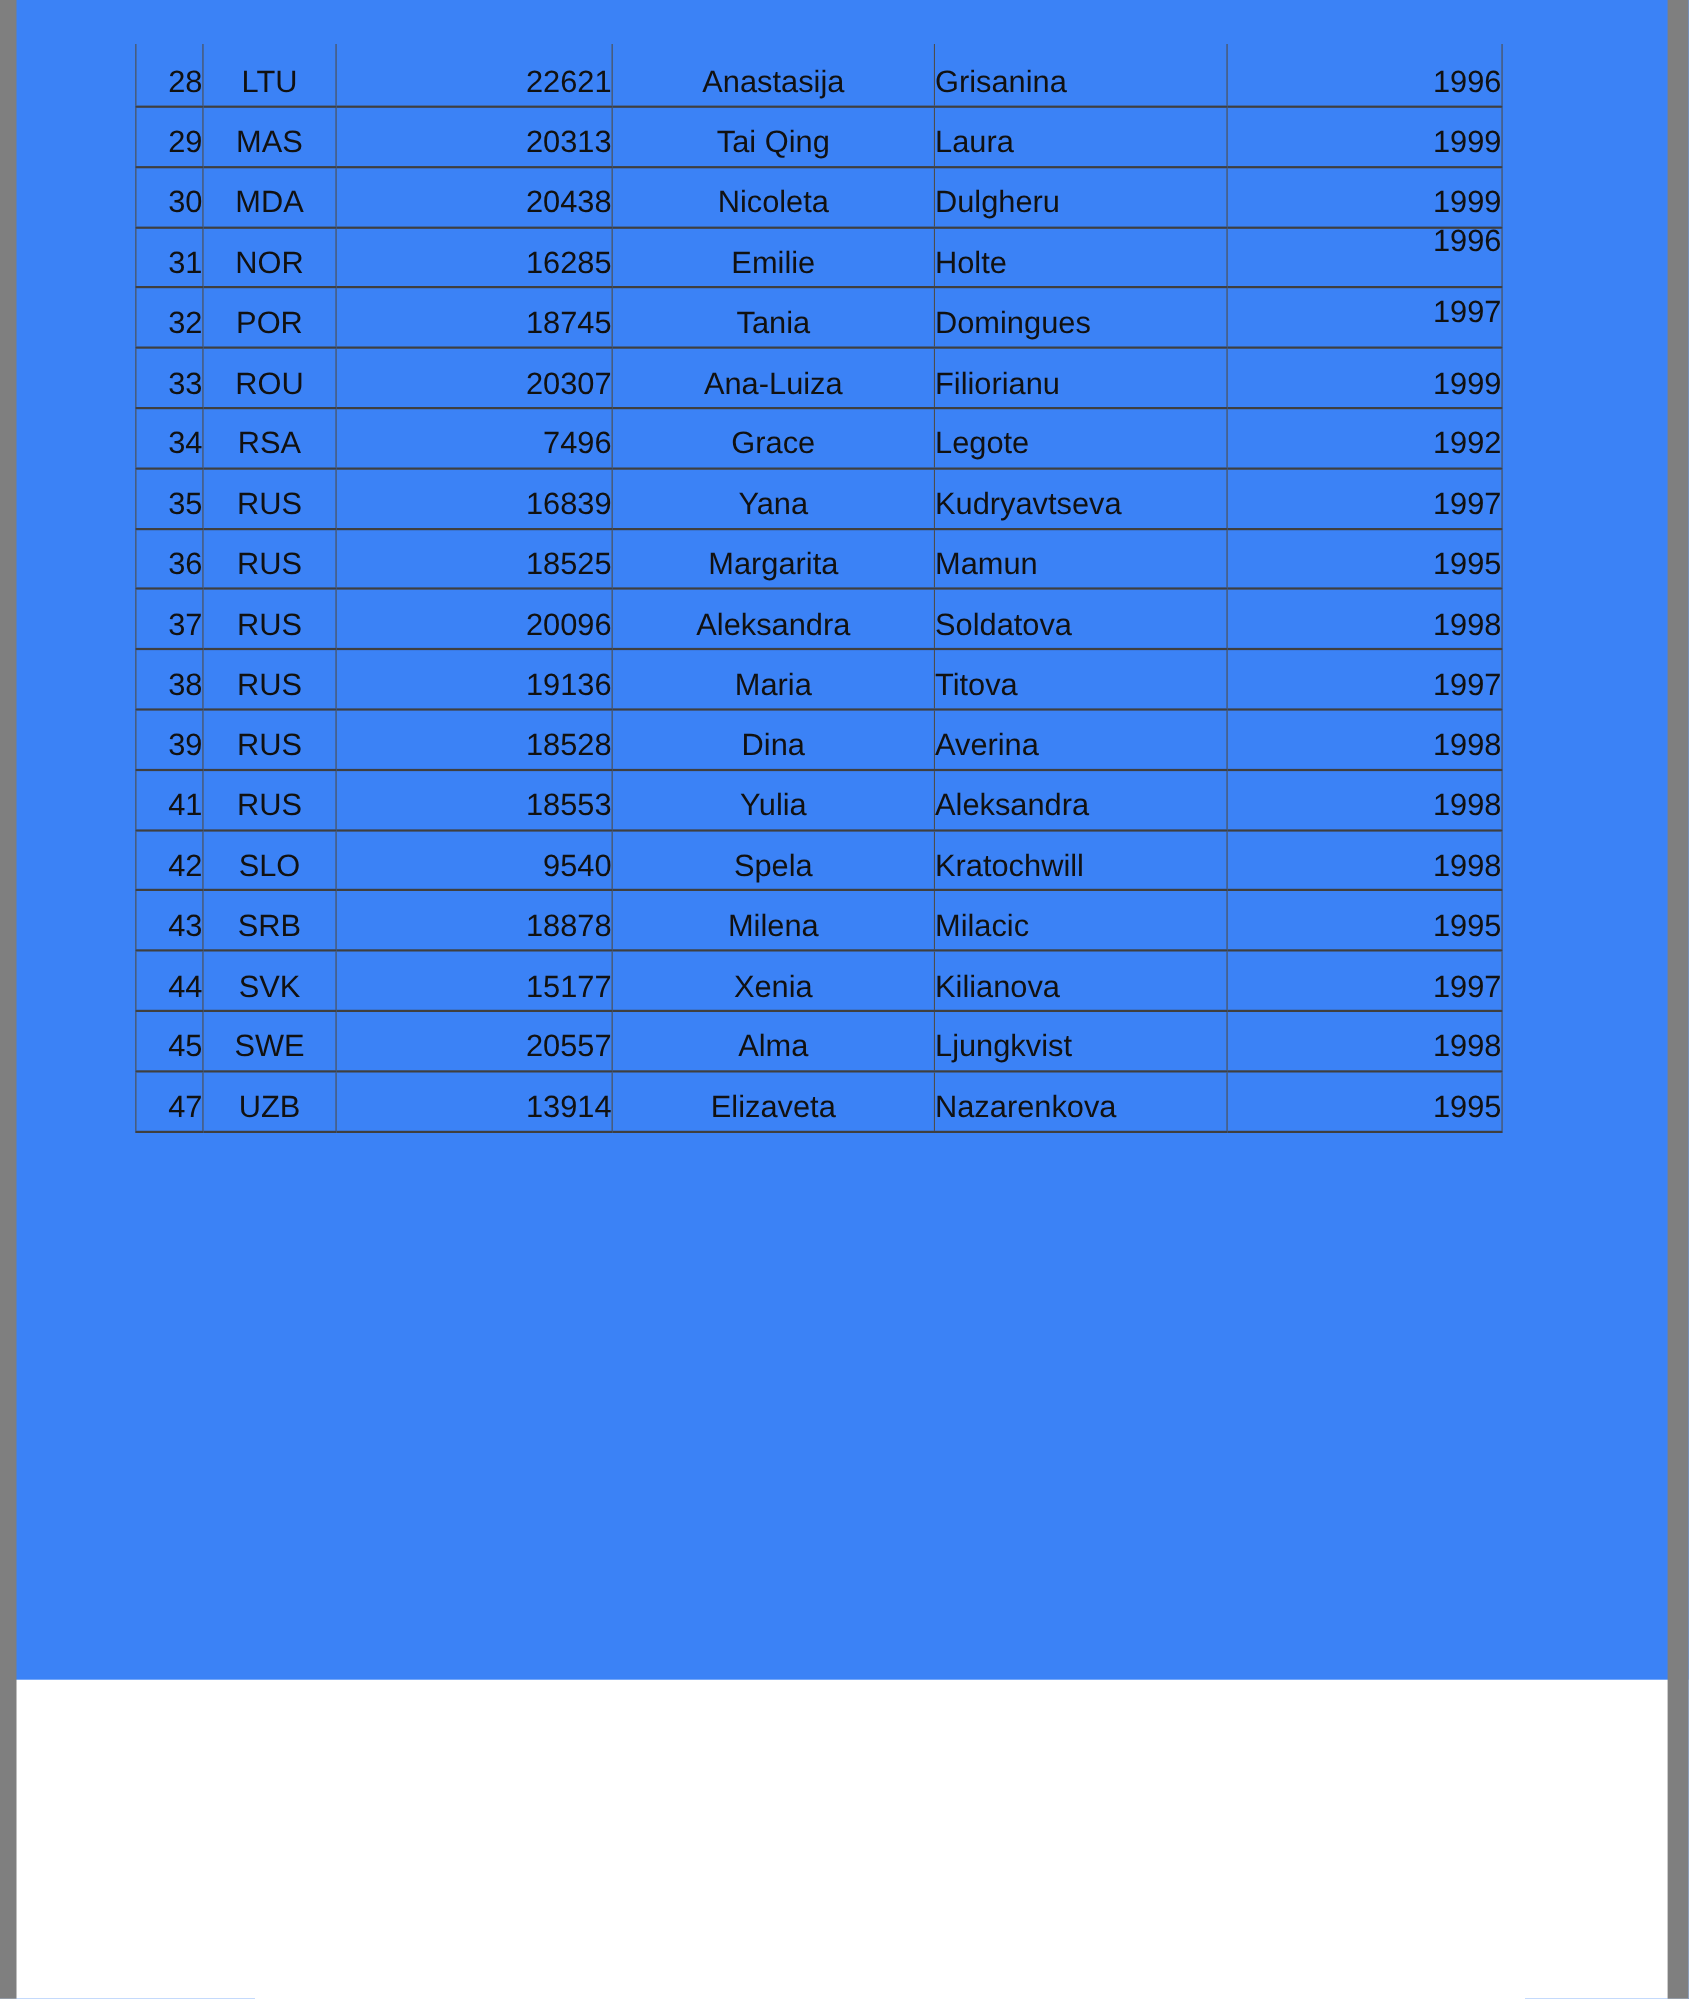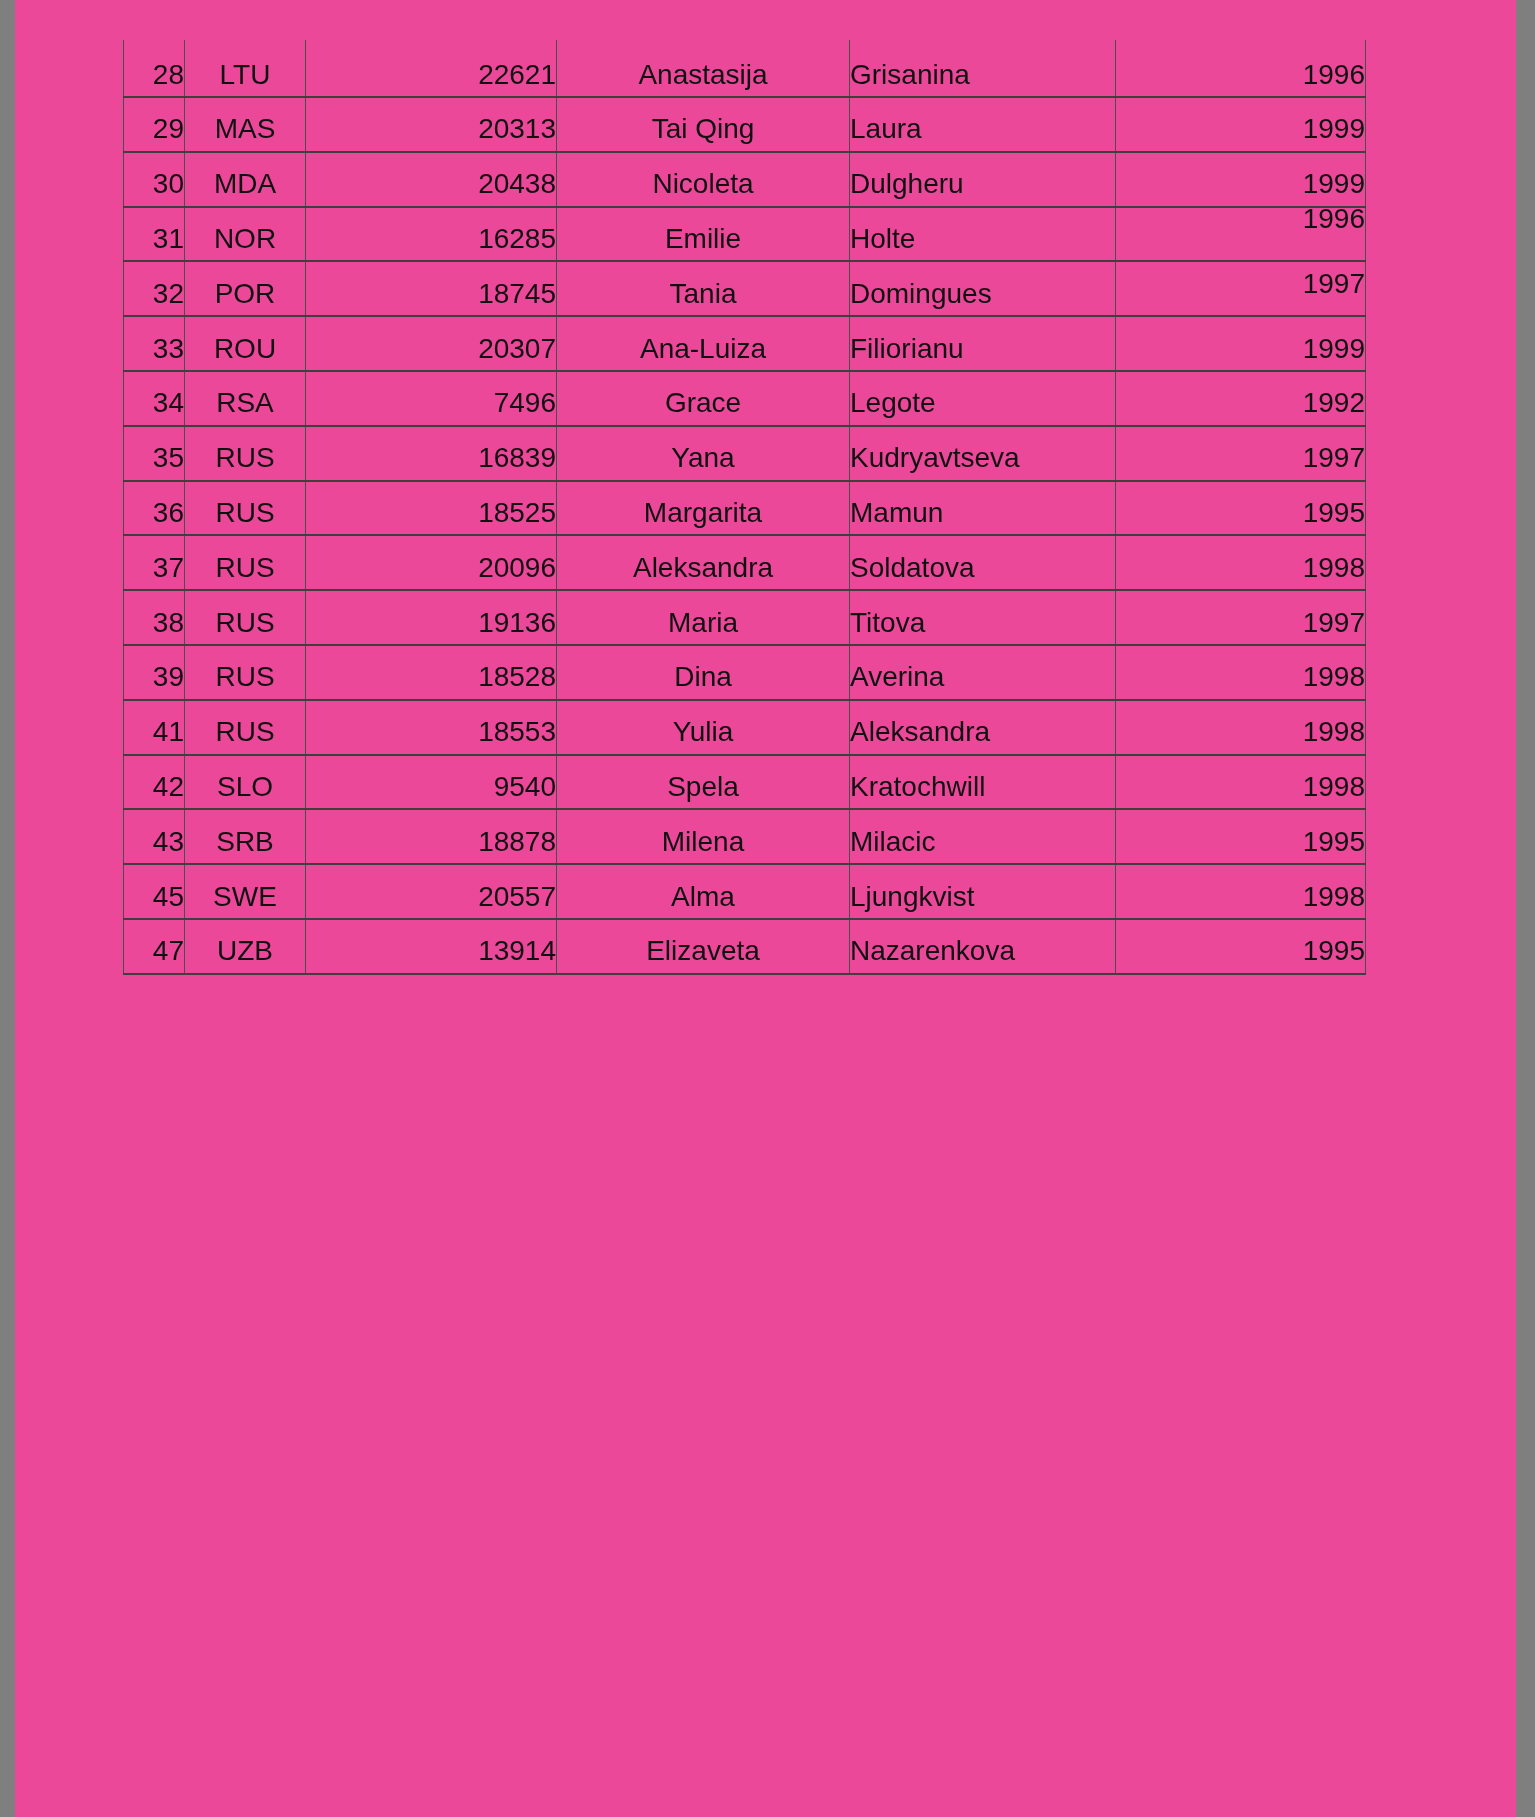--- a/index.html
+++ b/index.html
@@ -10,22 +10,22 @@
     width: 1535px;
     height: 1817px;
     background: #ffffff;
     font-family: "Liberation Sans", "DejaVu Sans", sans-serif;
     color: #111111;
     overflow: hidden;
   }
   .page {
     position: relative;
     width: 1535px;
-    height: 1817px;
-    background: #ec4899;
+    height: 1527px;
+    background: #3b82f6;
   }
   .edge-bar {
     position: absolute;
     top: 0;
     height: 1817px;
     background: #7f7f7f;
   }
   .edge-bar.left  { left: 0;  width: 15px; }
   .edge-bar.right { right: 0; width: 19px; }
 
@@ -200,20 +200,28 @@
     </tr>
         <tr>
       <td class="c-rank">43</td>
       <td class="c-country">SRB</td>
       <td class="c-id">18878</td>
       <td class="c-first">Milena</td>
       <td class="c-last">Milacic</td>
       <td class="c-year"><span class="yr">1995</span></td>
     </tr>
         <tr>
+      <td class="c-rank">44</td>
+      <td class="c-country">SVK</td>
+      <td class="c-id">15177</td>
+      <td class="c-first">Xenia</td>
+      <td class="c-last">Kilianova</td>
+      <td class="c-year"><span class="yr">1997</span></td>
+    </tr>
+        <tr>
       <td class="c-rank">45</td>
       <td class="c-country">SWE</td>
       <td class="c-id">20557</td>
       <td class="c-first">Alma</td>
       <td class="c-last">Ljungkvist</td>
       <td class="c-year"><span class="yr">1998</span></td>
     </tr>
         <tr>
       <td class="c-rank">47</td>
       <td class="c-country">UZB</td>

